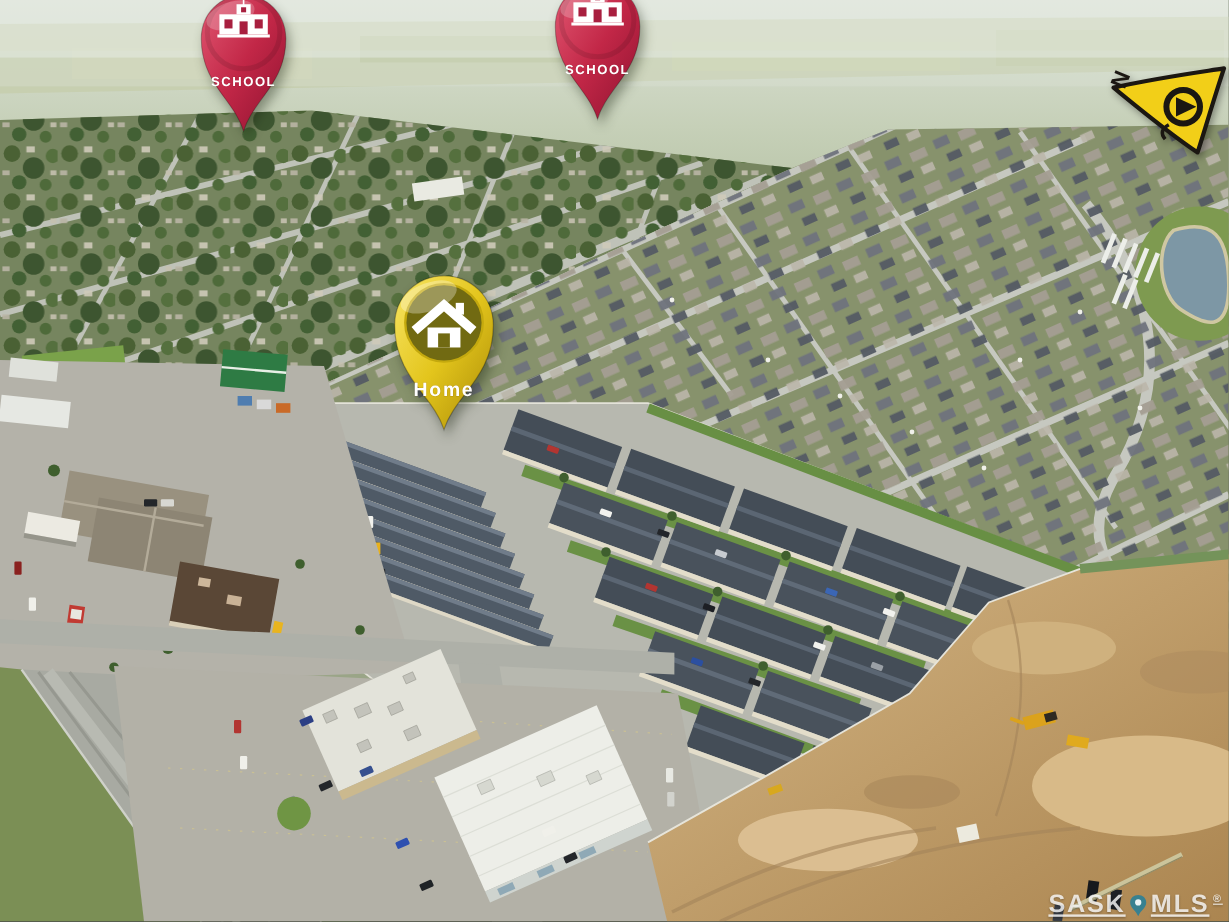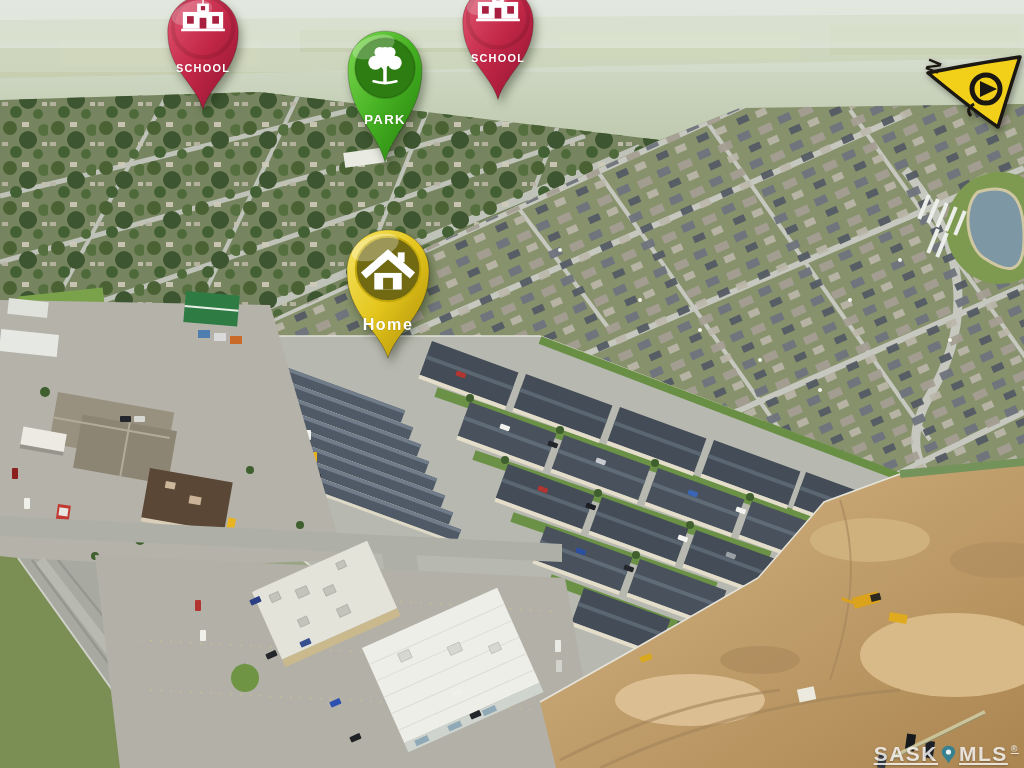--- a/index.html
+++ b/index.html
@@ -475,41 +475,20 @@
         <rect x="-24" y="-18" width="48" height="20" fill="#fff"></rect>
         <rect x="-19" y="-13" width="8" height="9" fill="#a81f3f"></rect>
         <rect x="11" y="-13" width="8" height="9" fill="#a81f3f"></rect>
         <rect x="-4" y="-11" width="8" height="13" fill="#a81f3f"></rect>
         <rect x="-26" y="2" width="52" height="3" fill="#fff"></rect>
       </g>
       <text class="pin-label" x="50" y="97" font-size="13">SCHOOL</text>
     </svg>
   </div>
 
-  <div class="pin" style="left:341px;top:24px;width:88px;height:141px;">
-    <svg viewBox="0 0 100 160">
-      <path d="M50,157 C41,122 8,100 8,52 C8,26 27,8 50,8 C73,8 92,26 92,52 C92,100 59,122 50,157 Z" fill="url(#gGreen)" stroke="rgba(0,0,0,0.25)" stroke-width="1"></path>
-      <circle cx="50" cy="50" r="34" fill="#2e7d12" stroke="rgba(0,0,0,0.18)" stroke-width="2"></circle>
-      <ellipse cx="37" cy="26" rx="25" ry="12" fill="#ffffff" opacity="0.25" transform="rotate(-20 37 26)"></ellipse>
-      <g transform="translate(50,50)" fill="#fff">
-        <circle cx="0" cy="-13" r="11"></circle>
-          <circle cx="-11" cy="-6" r="8"></circle>
-          <circle cx="11" cy="-6" r="8"></circle>
-        <circle cx="-6" cy="-18" r="6"></circle>
-          <circle cx="6" cy="-18" r="6"></circle>
-        <g stroke="#fff" fill="none" stroke-linecap="round">
-          <path d="M0,16 L0,-4" stroke-width="4"></path>
-          <path d="M0,2 L-7,-6" stroke-width="2.5"></path>
-          <path d="M0,-1 L7,-8" stroke-width="2.5"></path>
-          <path d="M-13,15 Q0,19 13,15" stroke-width="3"></path>
-        </g>
-      </g>
-      <text class="pin-label" x="50" y="113" font-size="15">PARK</text>
-    </svg>
-  </div>
 
   <div class="pin" style="left:456px;top:-20px;width:84px;height:122px;">
     <svg viewBox="0 0 100 145">
       <path d="M50,142 C41,111 8,95 8,50 C8,25 27,7 50,7 C73,7 92,25 92,50 C92,95 59,111 50,142 Z" fill="url(#gRed)" stroke="rgba(0,0,0,0.25)" stroke-width="1"></path>
       <circle cx="50" cy="44" r="36" fill="none" stroke="rgba(0,0,0,0.10)" stroke-width="5"></circle>
       <ellipse cx="37" cy="27" rx="25" ry="13" fill="#ffffff" opacity="0.22" transform="rotate(-20 37 27)"></ellipse>
       <g transform="translate(50,44)">
         <rect x="-0.8" y="-37" width="1.6" height="10" fill="#fff"></rect>
         <polygon points="-0.8,-37 9,-34.5 -0.8,-32" fill="#fff"></polygon>
         <rect x="-7" y="-28" width="14" height="10" fill="#fff"></rect>
@@ -517,21 +496,21 @@
         <rect x="-24" y="-18" width="48" height="20" fill="#fff"></rect>
         <rect x="-19" y="-13" width="8" height="9" fill="#a81f3f"></rect>
         <rect x="11" y="-13" width="8" height="9" fill="#a81f3f"></rect>
         <rect x="-4" y="-11" width="8" height="13" fill="#a81f3f"></rect>
         <rect x="-26" y="2" width="52" height="3" fill="#fff"></rect>
       </g>
       <text class="pin-label" x="50" y="97" font-size="13">SCHOOL</text>
     </svg>
   </div>
 
-  <div class="pin" style="left:339px;top:224px;width:98px;height:137px;">
+  <div class="pin" style="left:321px;top:224px;width:98px;height:137px;">
     <svg viewBox="0 0 100 140">
       <path d="M50,137 C41,108 8,92 8,48 C8,24 27,6 50,6 C73,6 92,24 92,48 C92,92 59,108 50,137 Z" fill="url(#gGold)" stroke="rgba(0,0,0,0.28)" stroke-width="1"></path>
       <circle cx="50" cy="46" r="33" fill="#716a12" stroke="#c4a90e" stroke-width="2"></circle>
       <ellipse cx="37" cy="24" rx="25" ry="12" fill="#ffffff" opacity="0.30" transform="rotate(-20 37 24)"></ellipse>
       <g transform="translate(50,46)">
         <rect x="10" y="-17" width="7" height="10" fill="#fff"></rect>
         <path d="M-22,4 L0,-15 L22,4" stroke="#fff" stroke-width="8" fill="none" stroke-linecap="square"></path>
         <rect x="-14" y="4" width="28" height="17" fill="#fff"></rect>
         <rect x="-5" y="9" width="10" height="12" fill="#716a12"></rect>
       </g>

